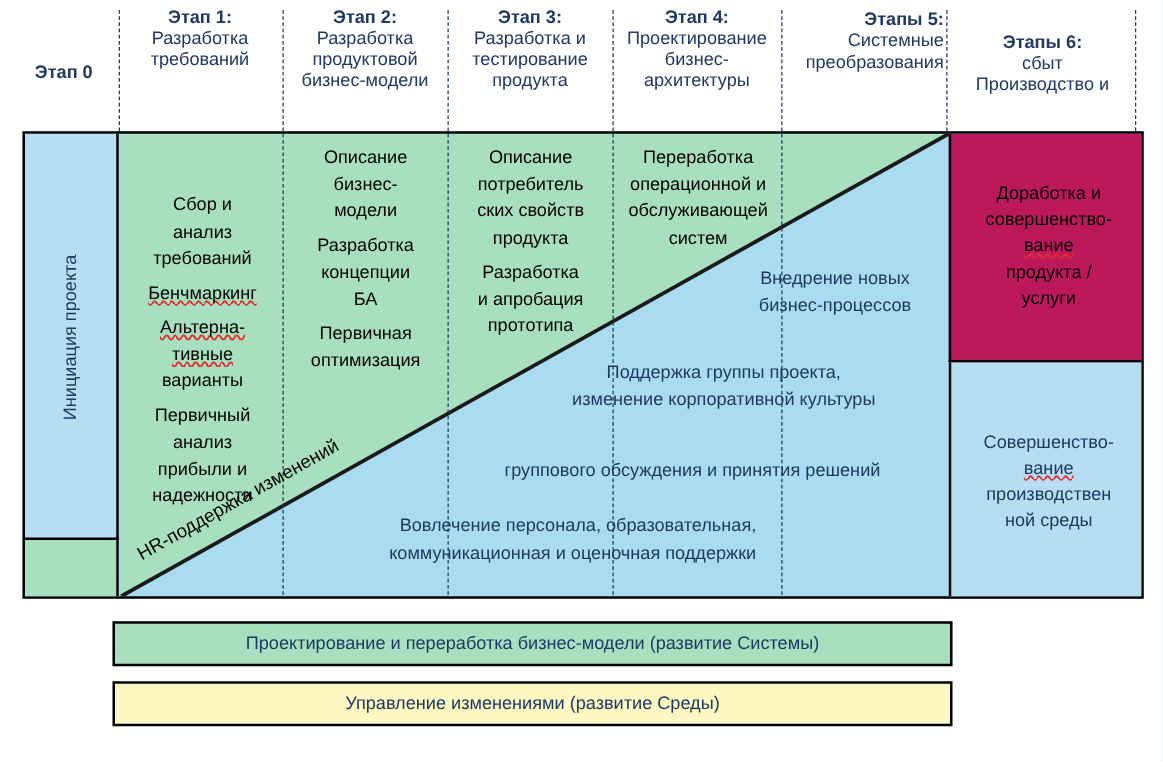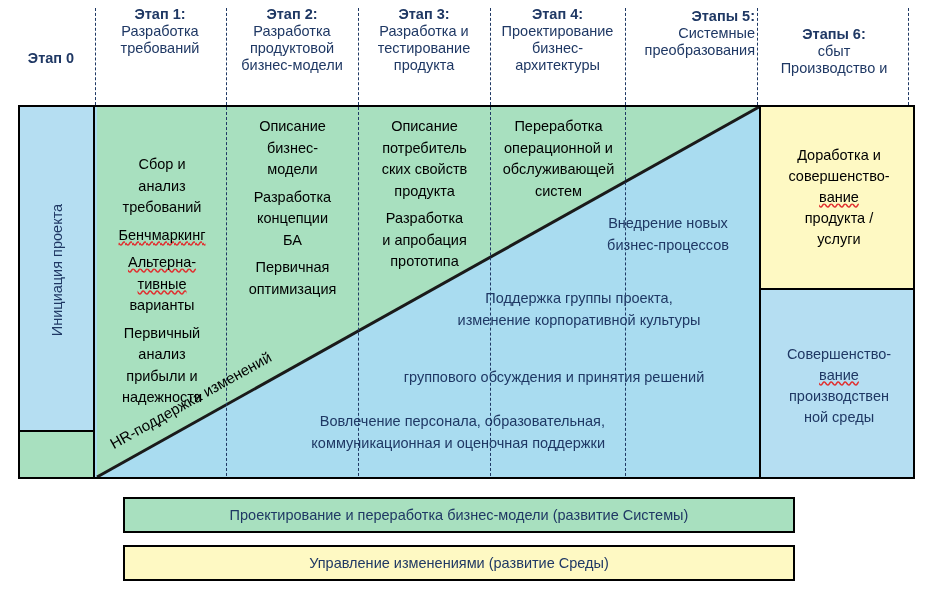--- a/index.html
+++ b/index.html
@@ -71,21 +71,21 @@
     transform: rotate(-90deg);
     white-space: nowrap;
     color: #1F3864;
     font-size: 14.5px;
   }
 
   
   #col6-green {
     position: absolute; left: 739px; top: 0;
     width: 158px; height: 183px;
-    background: #fef9c3;
+    background: #be185d;
     border-left: 2.2px solid #000;
     border-bottom: 2.2px solid #000;
     display: flex; align-items: center; justify-content: center;
   }
   #col6-blue {
     position: absolute; left: 739px; top: 183px;
     width: 158px; height: 191px;
     background: #B5DEF2;
     border-left: 2.2px solid #000;
     display: flex; align-items: center; justify-content: center;
@@ -137,21 +137,20 @@
   }
 
   
   .legend {
     position: absolute;
     left: 90px; width: 672px; height: 36px;
     border: 2px solid #000;
     display: flex; align-items: center; justify-content: center;
     color: #1F3864;
     font-size: 14.5px;
-    margin-left: 33px;
   }
   #legend1 { top: 497px; background: #A8E0BF; }
   #legend2 { top: 545px; background: #fef9c3; }
 </style>
 </head>
 <body>
 
 <div id="root">
 
   <div class="hdr mid" style="left:8px; width:86px;">

